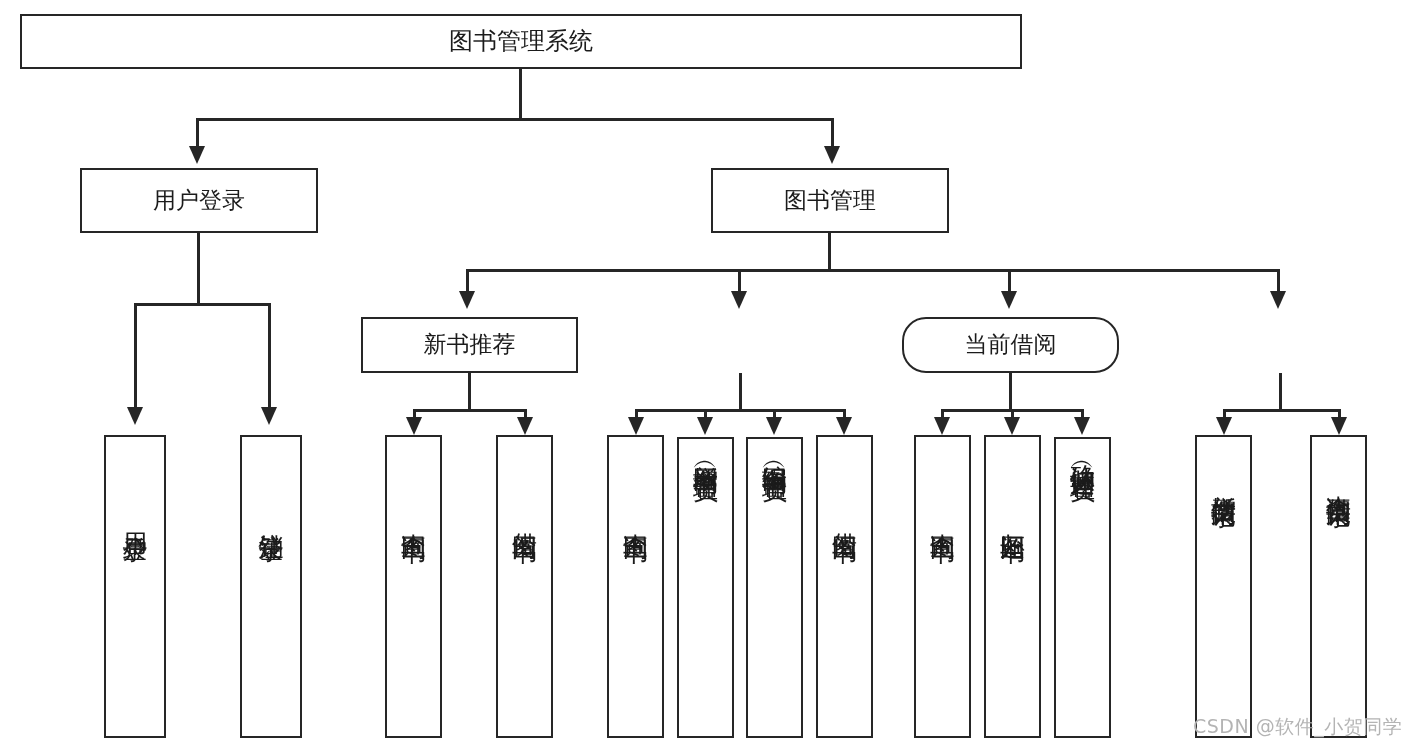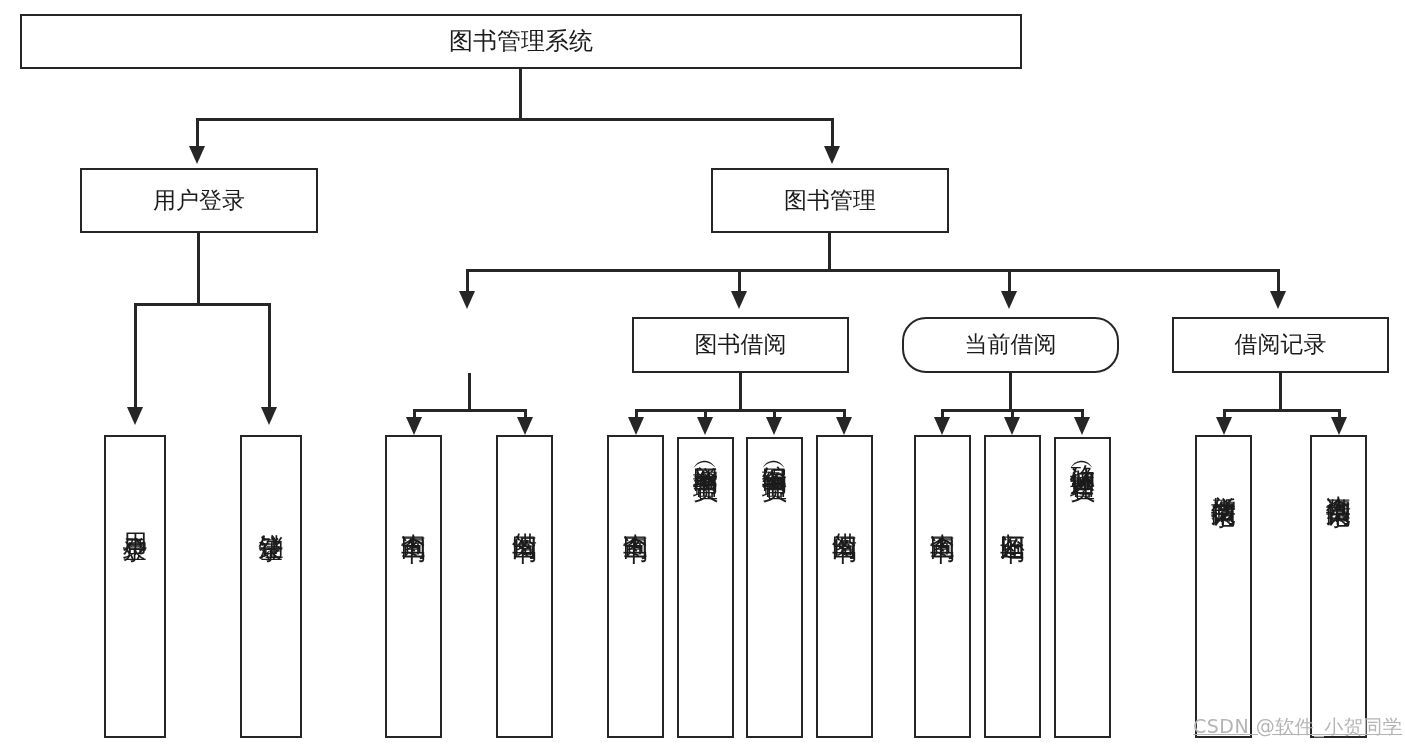--- a/index.html
+++ b/index.html
@@ -78,21 +78,20 @@
   
   #watermark {
     position: absolute;
     left: 1193px;
     top: 714px;
     font-size: 19px;
     color: #b4b4b4;
     white-space: nowrap;
     letter-spacing: 0.5px;
     font-family: "DejaVu Sans", "Liberation Sans", sans-serif;
-    text-decoration: underline;
   }
 </style>
 </head>
 <body>
 
 <div id="canvas">
 
   <div class="node h-node" id="node-root" style="left:20px; top:14px; width:1002px; height:55px;">
     <span class="txt">图书管理系统</span>
   </div>
@@ -126,28 +125,25 @@
   <div class="hline" style="left:466px; top:269px; width:814px; height:3px;"></div>
   <div class="vline" style="left:466px; top:269px; width:3px; height:24px;"></div>
   <div class="arrow" style="left:459px; top:291px;"></div>
   <div class="vline" style="left:738px; top:269px; width:3px; height:24px;"></div>
   <div class="arrow" style="left:731px; top:291px;"></div>
   <div class="vline" style="left:1008px; top:269px; width:3px; height:24px;"></div>
   <div class="arrow" style="left:1001px; top:291px;"></div>
   <div class="vline" style="left:1277px; top:269px; width:3px; height:24px;"></div>
   <div class="arrow" style="left:1270px; top:291px;"></div>
 
-  <div class="node h-node" id="node-book-borrow" style="left:632px; top:317px; width:217px; height:56px;">
-    <span class="txt">图书借阅</span>
+  <div class="node h-node" id="node-new-book-recommend" style="left:361px; top:317px; width:217px; height:56px;">
+    <span class="txt">新书推荐</span>
   </div>
   <div class="node h-node" id="node-current-borrow" style="left:902px; top:317px; width:217px; height:56px;border-radius:24px;">
     <span class="txt">当前借阅</span>
-  </div>
-  <div class="node h-node" id="node-borrow-record" style="left:1172px; top:317px; width:217px; height:56px;">
-    <span class="txt">借阅记录</span>
   </div>
 
   <div class="vline" style="left:468px; top:373px; width:3px; height:38px;"></div>
   <div class="hline" style="left:413px; top:409px; width:114px; height:3px;"></div>
   <div class="vline" style="left:413px; top:409px; width:3px; height:12px;"></div>
   <div class="arrow" style="left:406px; top:417px;"></div>
   <div class="vline" style="left:524px; top:409px; width:3px; height:12px;"></div>
   <div class="arrow" style="left:517px; top:417px;"></div>
 
   <div class="vline" style="left:739px; top:373px; width:3px; height:38px;"></div>

